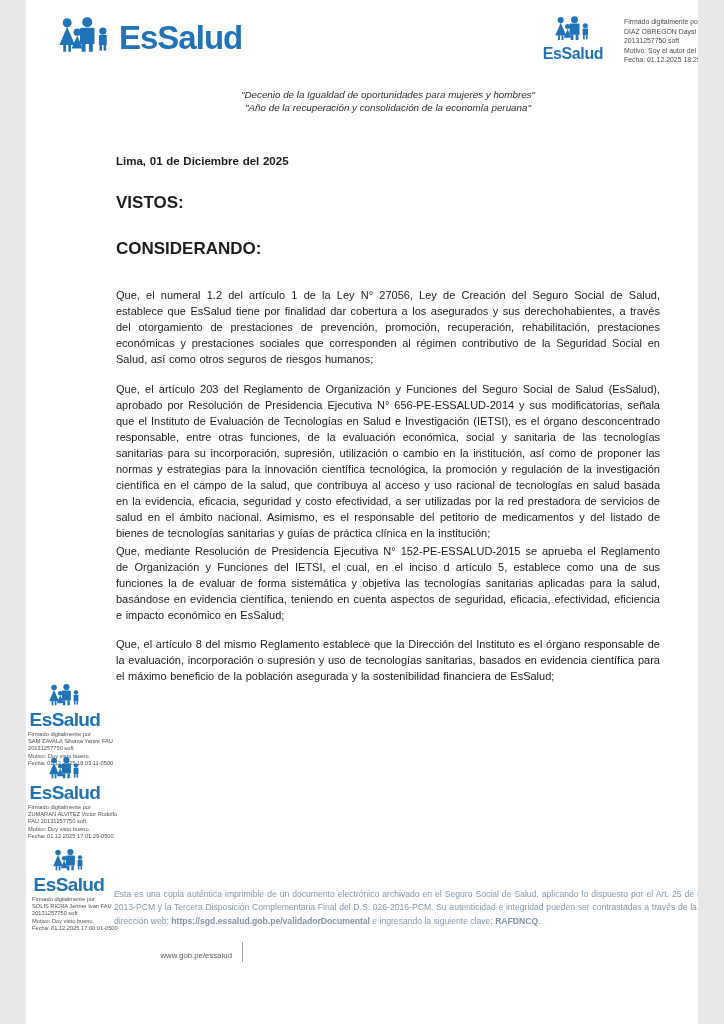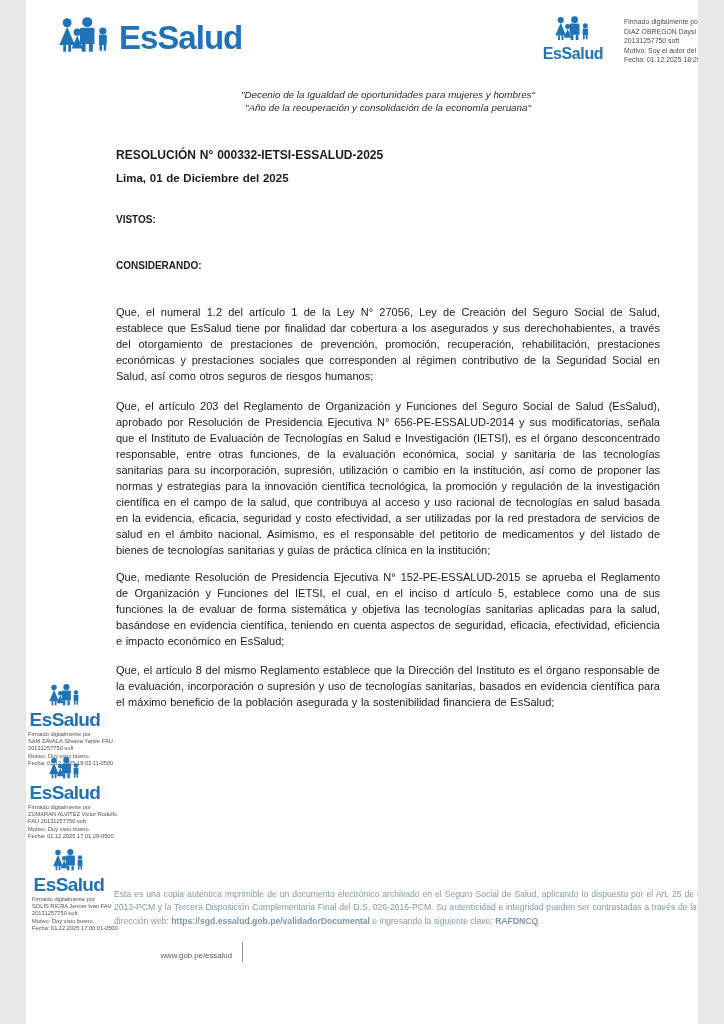--- a/index.html
+++ b/index.html
@@ -43,27 +43,27 @@
   }
 
   
   .body-text {
     position:absolute; top:147px; left:90px; width:544px;
     font-size:11px; line-height:16px; text-align:justify; color:#1c1c1c;
     word-spacing:0.5px;
   }
   .doc-title { font-size:12px; font-weight:bold; line-height:17px; text-align:left; }
   .doc-date  { font-size:11.5px; font-weight:bold; margin-top:6px; text-align:left; }
-  .heading   { font-size:10px; font-weight:bold; text-align:left; }
+  .heading   { font-size:17px; font-weight:bold; text-align:left; }
   .h-vistos       { margin-top:26px; }
   .p-vistos       { margin-top:13px; }
   .h-considerando { margin-top:30px; }
   .p1 { margin-top:30px; }
   .p2 { margin-top:14px; }
-  .p3 { margin-top:11px; }
+  .p3 { margin-top:2px; }
   .p4 { margin-top:13px; }
 
   
   .stamp {
     position:absolute; width:90px;
     display:flex; flex-direction:column;
   }
   .stamp-1 { top:684px; left:2px; }
   .stamp-2 { top:757px; left:2px; }
   .stamp-3 { top:849px; left:6px; }
@@ -143,21 +143,20 @@
     <div>Motivo: Soy el autor del documento.</div>
     <div>Fecha: 01.12.2025 18:29:50-0500</div>
   </div>
 
   <div class="quotes">
     <div>"Decenio de la Igualdad de oportunidades para mujeres y hombres"</div>
     <div>"Año de la recuperación y consolidación de la economía peruana"</div>
   </div>
 
   <div class="body-text">
-    <div class="doc-title">RESOLUCIÓN N° 000332-IETSI-ESSALUD-2025</div>
     <div class="doc-date">Lima, 01 de Diciembre del 2025</div>
     <div class="heading h-vistos">VISTOS:</div>
     <div class="heading h-considerando">CONSIDERANDO:</div>
     <p class="p1">Que, el numeral 1.2 del artículo 1 de la Ley N° 27056, Ley de Creación del Seguro Social de Salud, establece que EsSalud tiene por finalidad dar cobertura a los asegurados y sus derechohabientes, a través del otorgamiento de prestaciones de prevención, promoción, recuperación, rehabilitación, prestaciones económicas y prestaciones sociales que corresponden al régimen contributivo de la Seguridad Social en Salud, así como otros seguros de riesgos humanos;</p>
     <p class="p2">Que, el artículo 203 del Reglamento de Organización y Funciones del Seguro Social de Salud (EsSalud), aprobado por Resolución de Presidencia Ejecutiva N° 656-PE-ESSALUD-2014 y sus modificatorias, señala que el Instituto de Evaluación de Tecnologías en Salud e Investigación (IETSI), es el órgano desconcentrado responsable, entre otras funciones, de la evaluación económica, social y sanitaria de las tecnologías sanitarias para su incorporación, supresión, utilización o cambio en la institución, así como de proponer las normas y estrategias para la innovación científica tecnológica, la promoción y regulación de la investigación científica en el campo de la salud, que contribuya al acceso y uso racional de tecnologías en salud basada en la evidencia, eficacia, seguridad y costo efectividad, a ser utilizadas por la red prestadora de servicios de salud en el ámbito nacional. Asimismo, es el responsable del petitorio de medicamentos y del listado de bienes de tecnologías sanitarias y guías de práctica clínica en la institución;</p>
     <p class="p3">Que, mediante Resolución de Presidencia Ejecutiva N° 152-PE-ESSALUD-2015 se aprueba el Reglamento de Organización y Funciones del IETSI, el cual, en el inciso d artículo 5, establece como una de sus funciones la de evaluar de forma sistemática y objetiva las tecnologías sanitarias aplicadas para la salud, basándose en evidencia científica, teniendo en cuenta aspectos de seguridad, eficacia, efectividad, eficiencia e impacto económico en EsSalud;</p>
     <p class="p4">Que, el artículo 8 del mismo Reglamento establece que la Dirección del Instituto es el órgano responsable de la evaluación, incorporación o supresión y uso de tecnologías sanitarias, basados en evidencia científica para el máximo beneficio de la población asegurada y la sostenibilidad financiera de EsSalud;</p>
   </div>
 
   <div class="stamp stamp-1">

